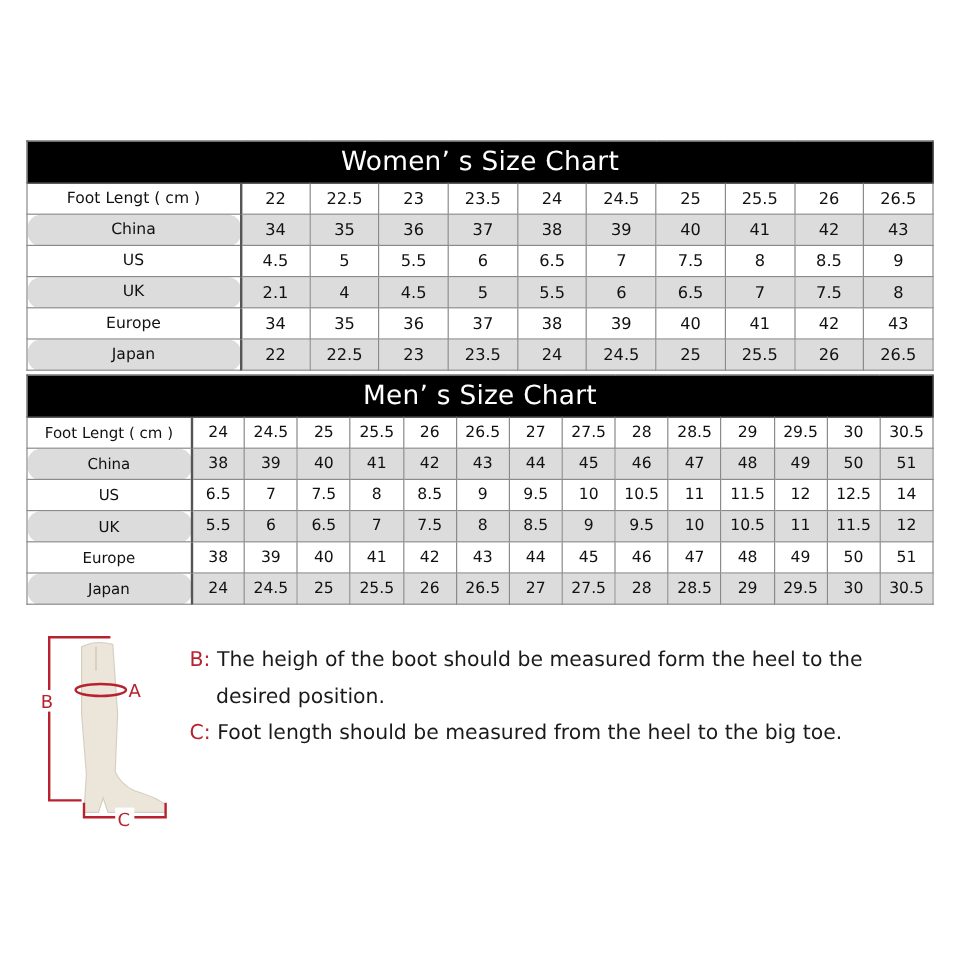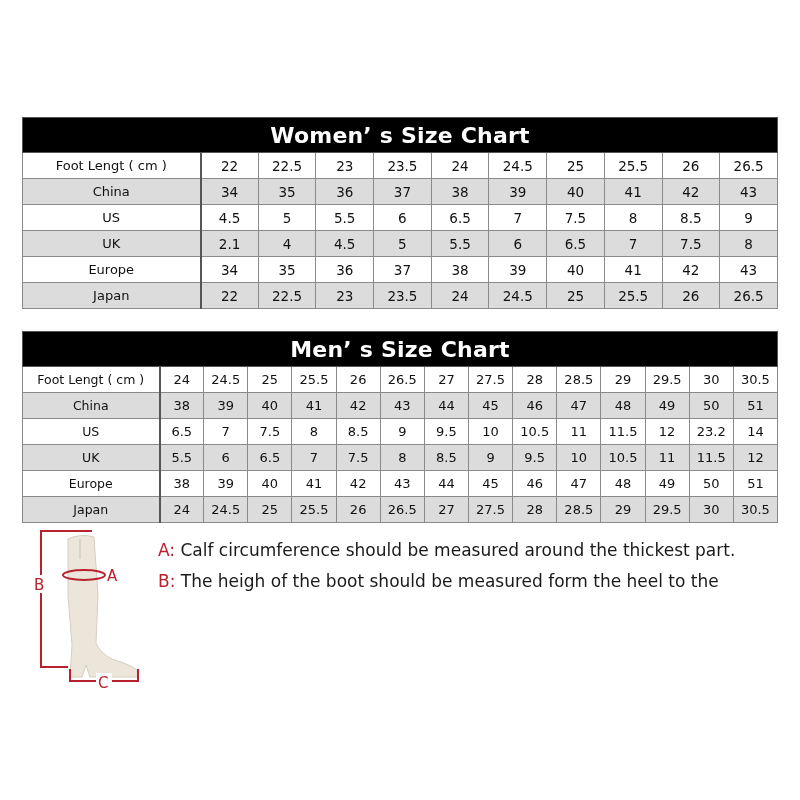--- a/index.html
+++ b/index.html
@@ -1,31 +1,31 @@
 <!DOCTYPE html>
 <html><head>
 <meta charset="utf-8">
 <style>
   html, body { margin: 0; padding: 0; background: #ffffff; }
   body { width: 800px; height: 800px; position: relative; overflow: hidden;
          font-family: "DejaVu Sans", sans-serif; color: #111; }
   .chart { position: absolute; left: 22px; width: 756px; border-collapse: collapse;
            table-layout: fixed; }
-  .chart th.title { background: #000; color: #fff; font-weight: bold;
+  .chart th.title { background: #000; color: #fff; font-weight: normal;
            font-size: 22px; height: 34px; padding: 0; text-align: center; letter-spacing: 0.2px;
            border: 1px solid #555; }
   .chart td { border: 1px solid #8a8a8a; text-align: center; font-size: 13.5px;
            height: 25px; padding: 0; white-space: nowrap; overflow: hidden; }
   .chart tr.odd td { background: #dcdcdc; }
   .chart tr.even td { background: #ffffff; }
-  .chart td.label { border-right: 2px solid #555; font-size: 13px; }
+  .chart td.label { border-right: 2px solid #555; font-size: 13px; border-radius: 11px; }
   .chart.men td { font-size: 13px; }
   .chart.men td.label { font-size: 12.5px; }
   #women { top: 117px; }
-  #men { top: 331px; }
+  #men { top: 312px; }
   .diagram { position: absolute; left: 28px; top: 525px; width: 130px; height: 170px; }
   .notes { position: absolute; left: 158px; top: 535px; width: 630px;
            font-size: 17px; line-height: 30.5px; color: #1a1a1a; }
   .notes .line { white-space: nowrap; }
   .notes .key { color: #b8222e; }
   .notes .indent { padding-left: 22px; }
 </style>
 </head>
 <body>
 
@@ -171,21 +171,21 @@
         <td>7.5</td>
         <td>8</td>
         <td>8.5</td>
         <td>9</td>
         <td>9.5</td>
         <td>10</td>
         <td>10.5</td>
         <td>11</td>
         <td>11.5</td>
         <td>12</td>
-        <td>23.2</td>
+        <td>12.5</td>
         <td>14</td>
       </tr>
       <tr class="odd">
         <td class="label">UK</td>
         <td>5.5</td>
         <td>6</td>
         <td>6.5</td>
         <td>7</td>
         <td>7.5</td>
         <td>8</td>
@@ -248,15 +248,16 @@
   <g fill="#b8222e" font-family="DejaVu Sans, sans-serif" font-size="15">
     <text x="79" y="56">A</text>
     <rect x="5" y="50" width="15" height="18" fill="#ffffff"></rect>
     <text x="6" y="65">B</text>
     <rect x="68" y="148" width="16" height="16" fill="#ffffff"></rect>
     <text x="70" y="163">C</text>
   </g>
 </svg>
 
 <div class="notes">
-  <div class="line"><span class="key">A:</span><span> Calf circumference should be measured around the thickest part.</span></div>
   <div class="line"><span class="key">B:</span><span> The heigh of the boot should be measured form the heel to the</span></div>
+  <div class="line indent">desired position.</div>
+  <div class="line"><span class="key">C:</span><span> Foot length should be measured from the heel to the big toe.</span></div>
 </div>
 
 </body></html>

